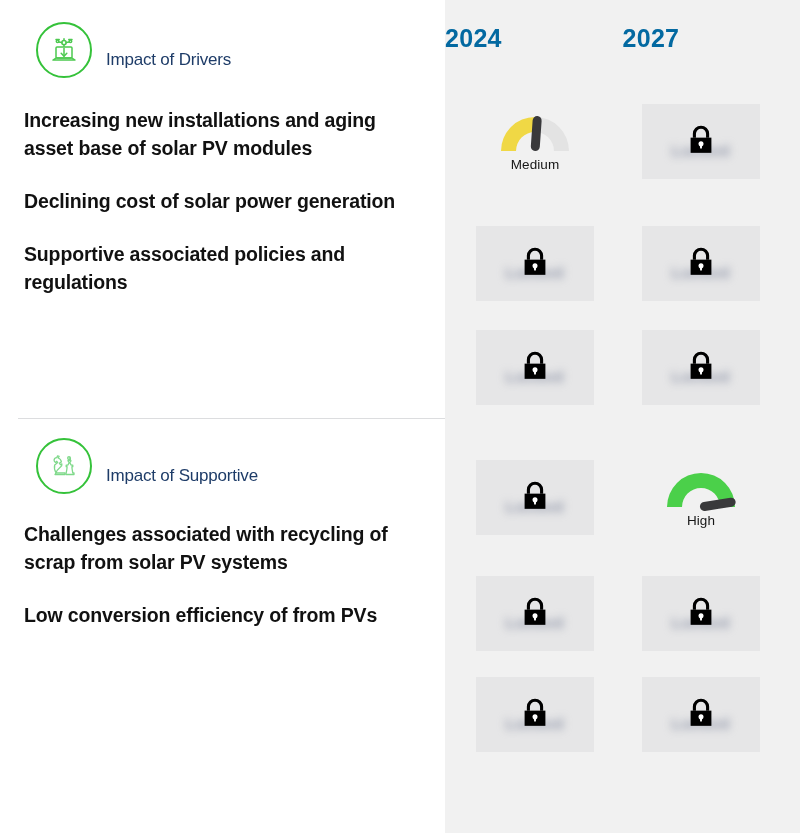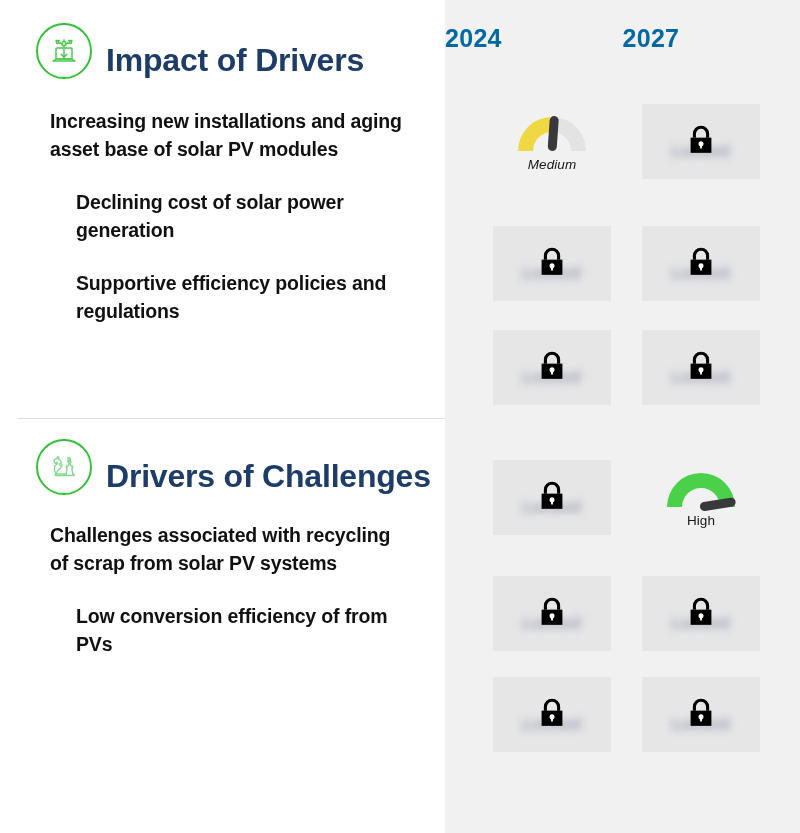--- a/index.html
+++ b/index.html
@@ -56,43 +56,43 @@
     border: 2.6px solid #35c23a;
     border-radius: 50%;
     display: flex;
     align-items: center;
     justify-content: center;
     background: #ffffff;
   }
   .head-icon svg { display: block; }
 
   .head-title {
-    font-size: 32px;
+    font-size: 17px;
     color: #1e3c68;
-    font-weight: 700;
+    font-weight: 400;
     letter-spacing: -0.2px;
     white-space: nowrap;
     margin-top: 20px;
   }
 
   .bullets {
-    padding-left: 50px;
+    padding-left: 24px;
     padding-right: 40px;
   }
   .section-drivers .bullets { padding-top: 28px; }
   .section-challenges .bullets { padding-top: 26px; }
 
   .bullet {
     font-size: 19.5px;
     line-height: 28px;
     color: #111111;
     font-weight: 600;
     letter-spacing: -0.15px;
   }
-  .bullet + .bullet { margin-top: 25px; margin-left: 26px; }
+  .bullet + .bullet { margin-top: 25px; }
 
   .divider {
     position: absolute;
     left: 18px;
     right: 0;
     top: 418px;
     height: 1px;
     background: #dcdddf;
   }
 
@@ -131,21 +131,21 @@
   }
 
   .cell {
     position: absolute;
     width: 118px;
     height: 75px;
     display: flex;
     align-items: center;
     justify-content: center;
   }
-  .col-2024 { left: 48px; font-style: italic; }
+  .col-2024 { left: 31px; }
   .col-2028 { left: 197px; align-items: center; }
 
   .r1 { top: 104px; }
   .r2 { top: 226px; }
   .r3 { top: 330px; }
   .r4 { top: 460px; }
   .r5 { top: 576px; }
   .r6 { top: 677px; }
 
   
@@ -219,37 +219,37 @@
             <path d="M11.6 8.9 L15 9.5 M22.4 8.9 L19 9.5"></path>
             <path d="M9 6.6 h3.2 M21.8 6.6 h3.2"></path>
             <path d="M17 7.4 v-1.6 M17 11.8 v1.4"></path>
           </svg>
         </span>
         <span class="head-title">Impact of Drivers</span>
       </div>
       <div class="bullets">
         <p class="bullet">Increasing new installations and aging asset base of solar PV modules</p>
         <p class="bullet">Declining cost of solar power generation</p>
-        <p class="bullet">Supportive efficiency policies and regulations</p>
+        <p class="bullet">Supportive associated policies and regulations</p>
       </div>
     </div>
 
     <div class="divider"></div>
 
     <div class="section section-challenges">
       <div class="section-head">
         <span class="head-icon">
           <svg width="34" height="34" viewBox="0 0 34 34" fill="none" stroke="#7fd98a" stroke-width="1.3" stroke-linecap="round" stroke-linejoin="round">
             <path d="M8 25.5 h10 v-1.6 H9.2 c.4-3.2 2.6-4.4 4.3-5.8 1.2-1 1.6-2.1 1.4-3.3 l-1.5.9-1.1-1.5 2.1-1.3c-.2-1.6-1.3-3.2-3.2-3.9l.9-1.6-1.5-.5-.9 1.8c-1.6.2-2.6 1.3-2.6 2.6 0 1 .5 1.7 1.3 2.1l1.4-1.1.9 1.3-3 2.4c-.7 2.6-.2 5.1 1.3 7.9z"></path>
             <path d="M19 25.5 h8 v-1.6 h-1.2c-.5-2.6-.9-4.6-.9-6.2h.9v-1.5h-1.5c-.7-1-1.3-1.7-1.3-2.6 0-.7.5-1.3 1-1.7l-.8-1.2h-1.4l-.8 1.2c.5.4 1 1 1 1.7 0 .9-.6 1.6-1.3 2.6h-1.5v1.5h.9c0 1.6-.4 3.6-.9 6.2H19z"></path>
             <path d="M21.3 11.2 a1.35 1.35 0 1 0 1.4-2.3"></path>
             <circle cx="22" cy="9.1" r="1.35"></circle>
           </svg>
         </span>
-        <span class="head-title">Drivers of Challenges</span>
+        <span class="head-title">Impact of Supportive</span>
       </div>
       <div class="bullets">
         <p class="bullet">Challenges associated with recycling of scrap from solar PV systems</p>
         <p class="bullet">Low conversion efficiency of from PVs</p>
       </div>
     </div>
   </div>
 
   <div class="right-panel">
 

